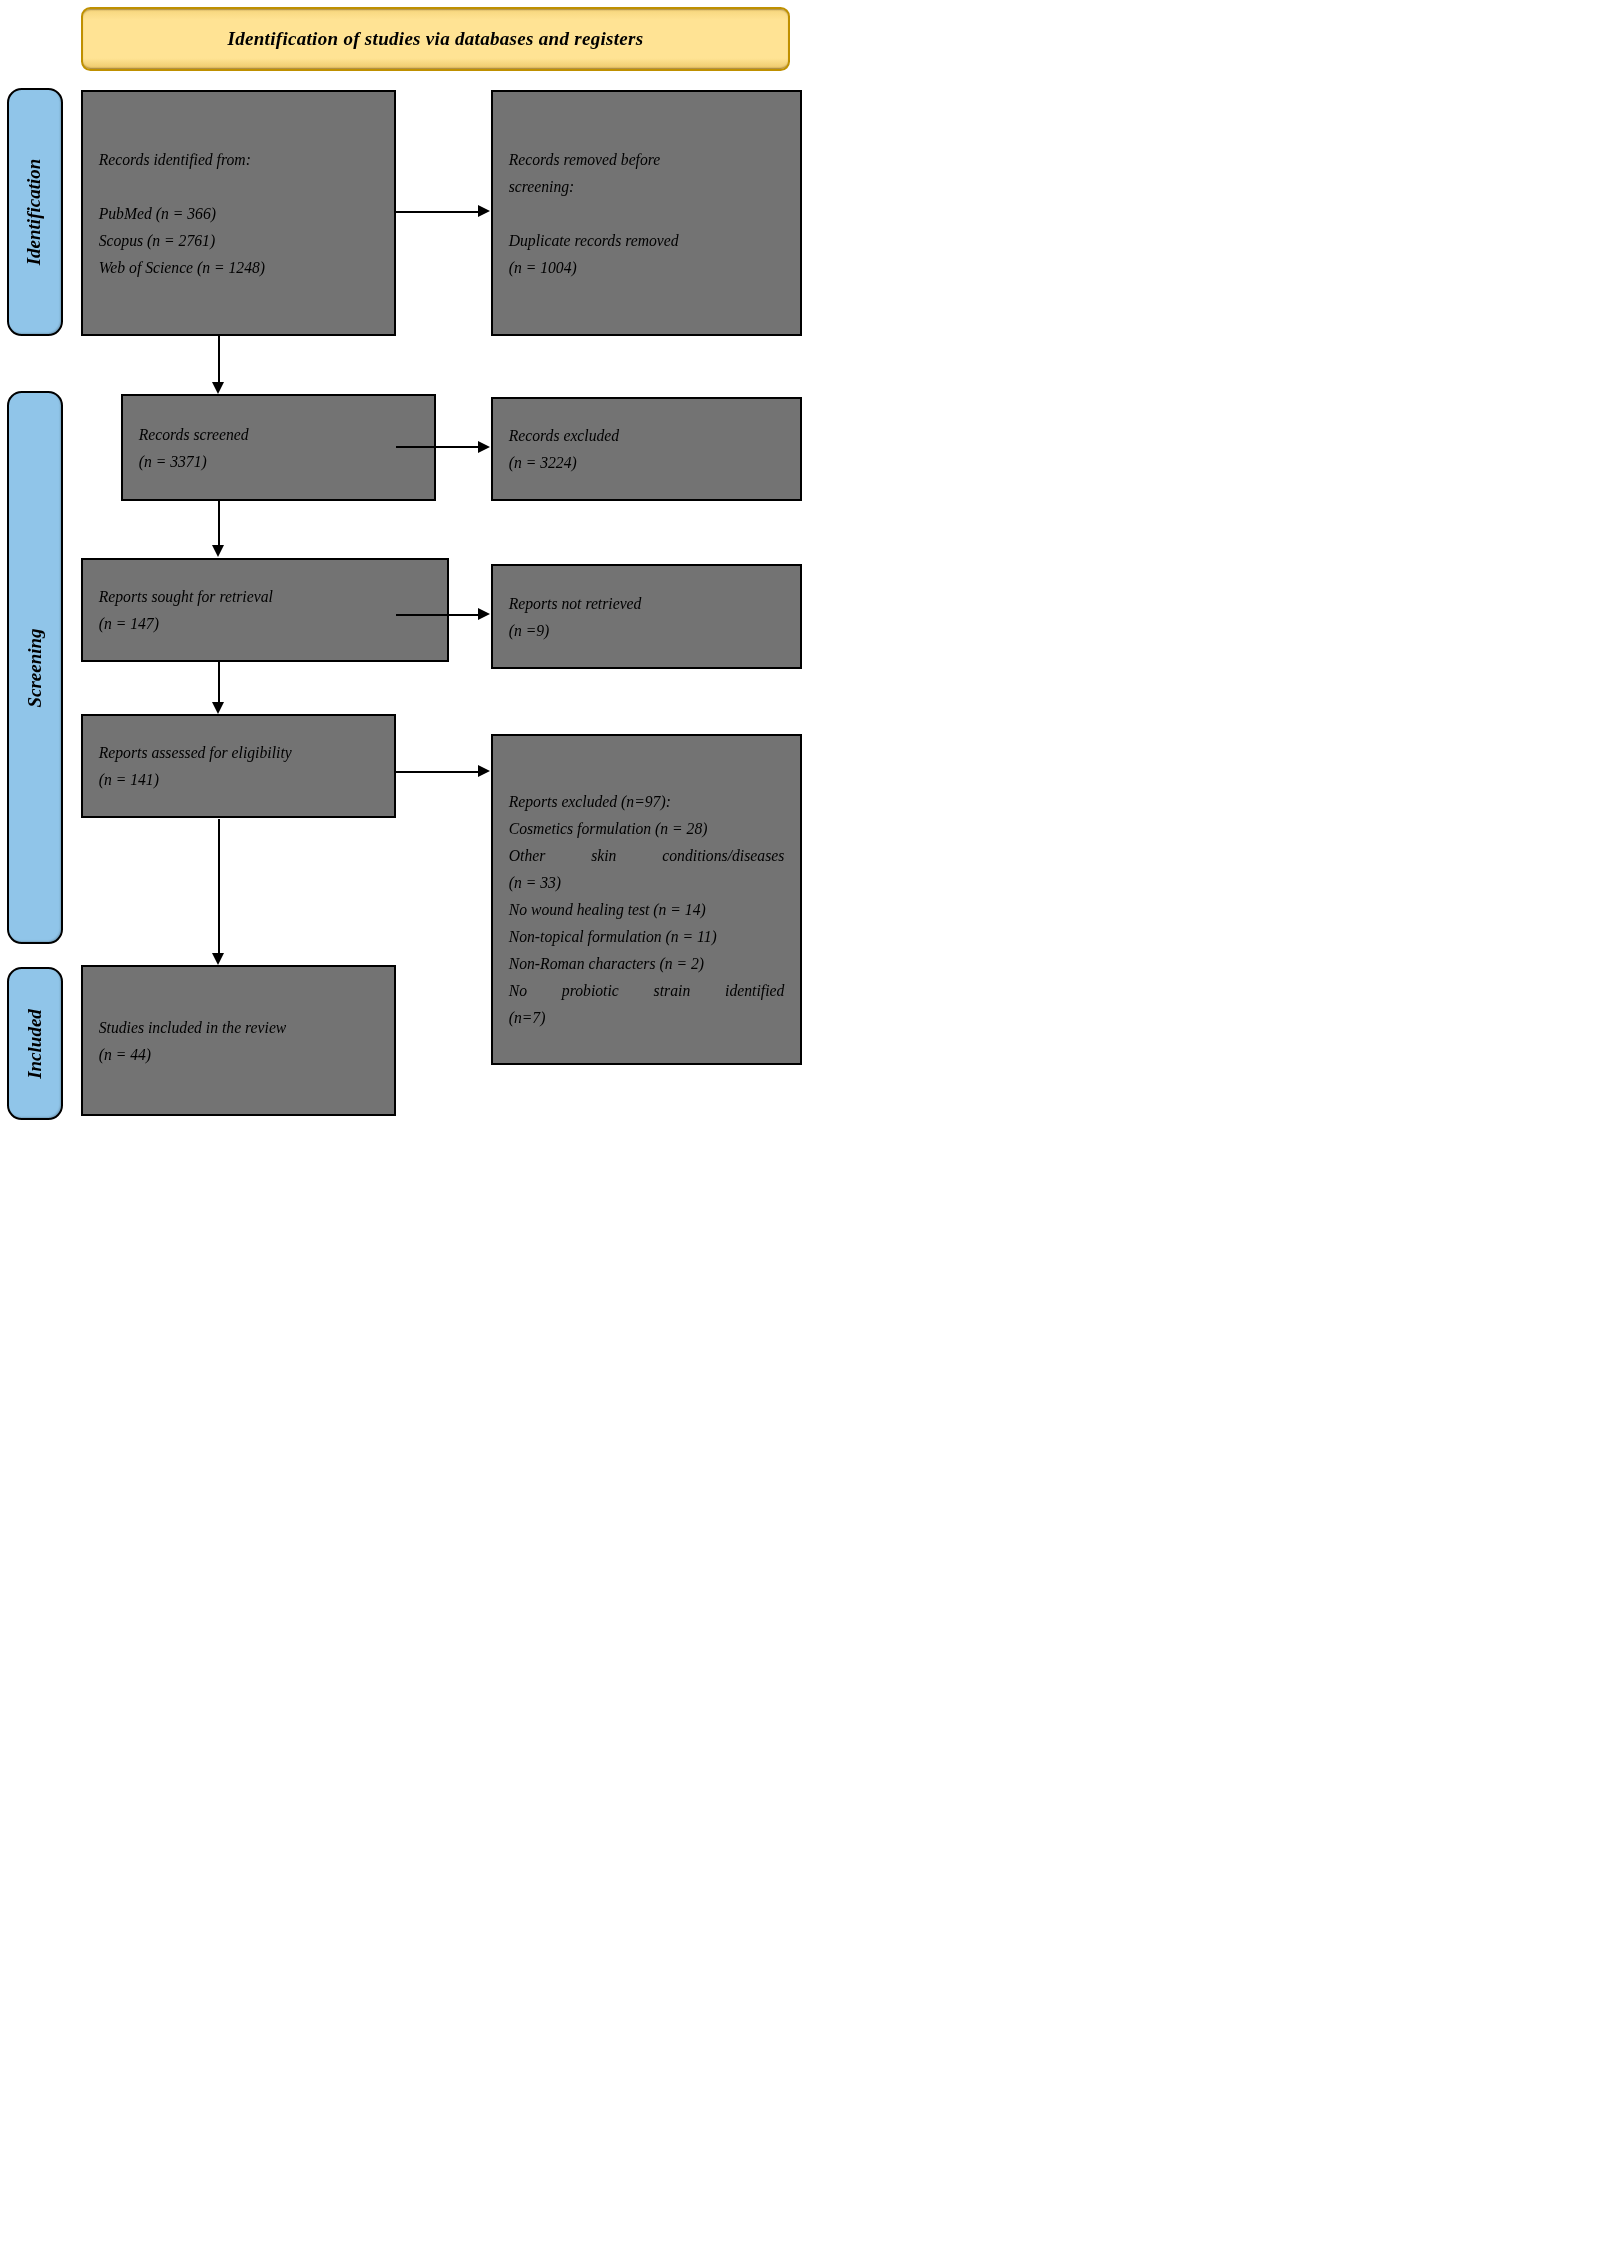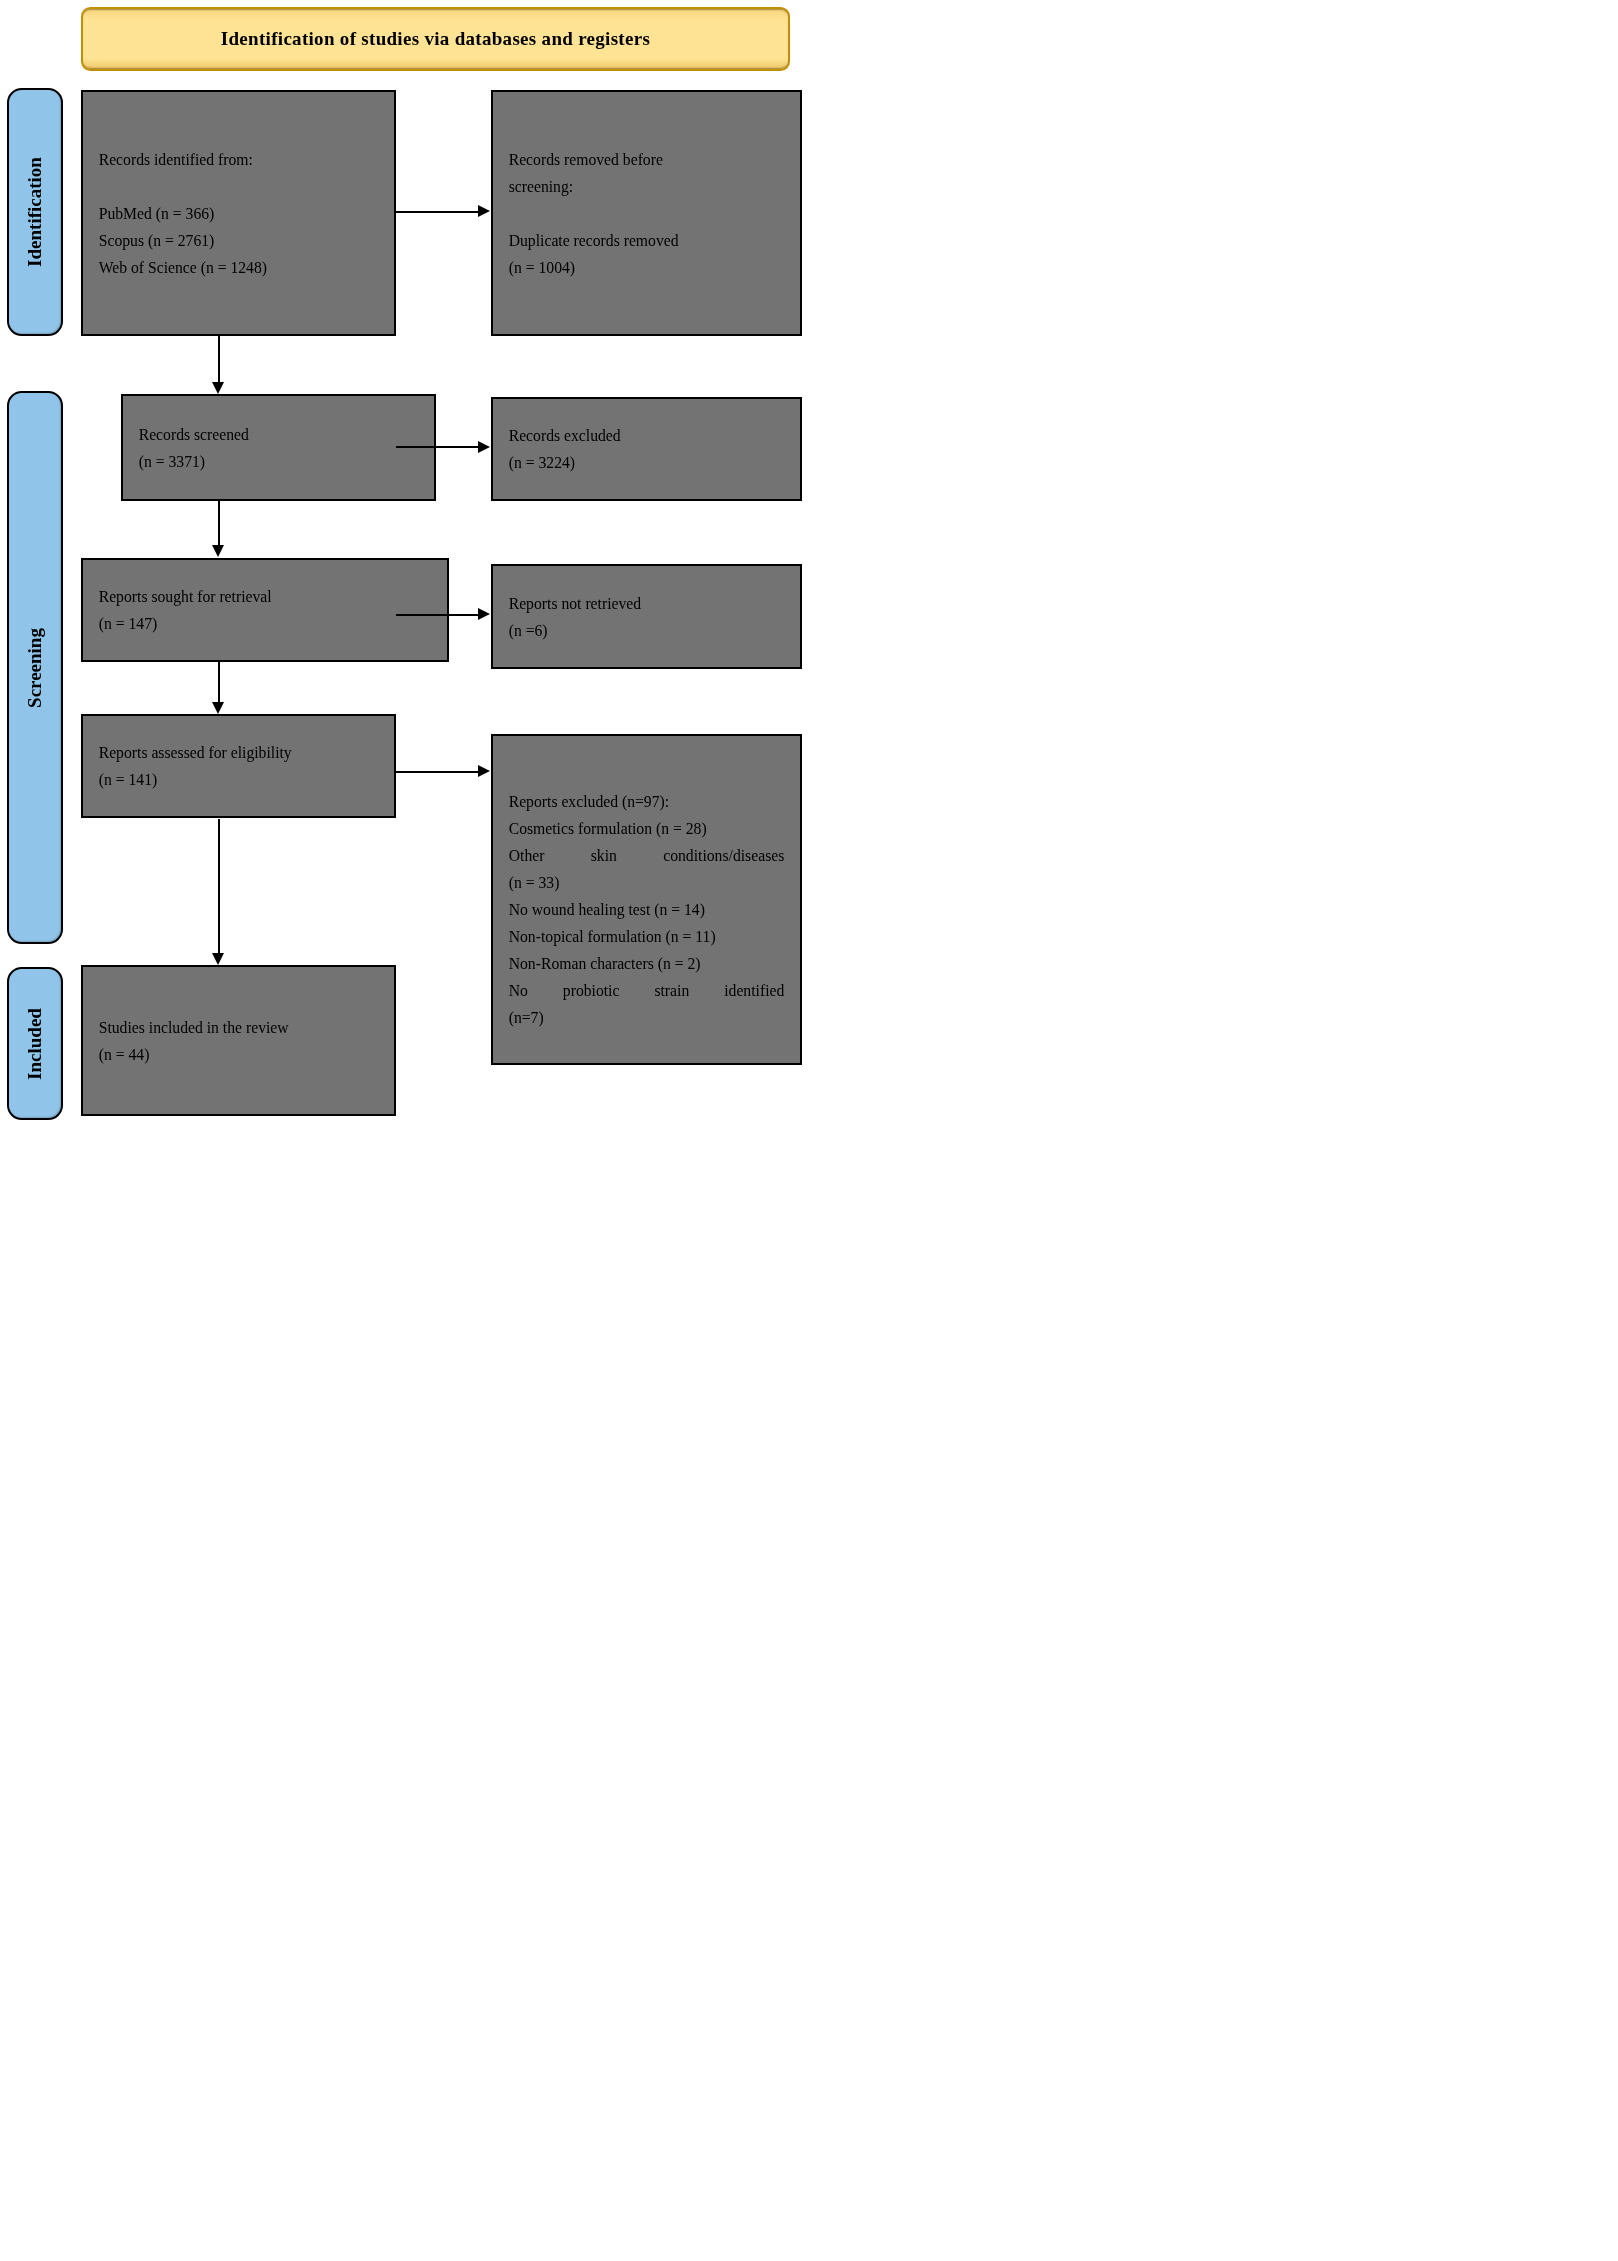--- a/index.html
+++ b/index.html
@@ -10,20 +10,21 @@
   }
   *{box-sizing:border-box;}
   html,body{margin:0;padding:0;background:#ffffff;}
   .page{
     position:relative;
     width:809px;height:1131px;
     background:#ffffff;
     font-family:"Liberation Serif","DejaVu Serif",serif;
     color:#000;
     overflow:hidden;
+    font-style:italic;
   }
   
   .banner{
     position:absolute;left:81px;top:7.3px;width:709px;height:64px;
     background:linear-gradient(#f6d67c 0%,var(--banner-fill) 18%,var(--banner-fill) 82%,#edc868 100%);
     border:2.6px solid var(--banner-border);
     border-radius:9.4px;
     box-shadow:inset 0 2.1px 1.6px -1px rgba(70,45,0,.45), inset 0 -2.1px 1.6px -1px rgba(70,45,0,.45);
     display:flex;align-items:center;justify-content:center;
   }
@@ -118,21 +119,21 @@
     <div class="ln">Records excluded</div>
     <div class="ln">(n = 3224)</div>
   </div>
 
   <div class="box b-sought">
     <div class="ln">Reports sought for retrieval</div>
     <div class="ln">(n = 147)</div>
   </div>
   <div class="box b-notretrieved">
     <div class="ln">Reports not retrieved</div>
-    <div class="ln">(n =6)</div>
+    <div class="ln">(n =9)</div>
   </div>
 
   <div class="box b-assessed">
     <div class="ln">Reports assessed for eligibility</div>
     <div class="ln">(n = 141)</div>
   </div>
   <div class="box b-repexcluded">
     <div class="ln">Reports excluded (n=97):</div>
     <div class="ln">Cosmetics formulation (n = 28)</div>
     <div class="ln stretch">Other skin conditions/diseases</div>

